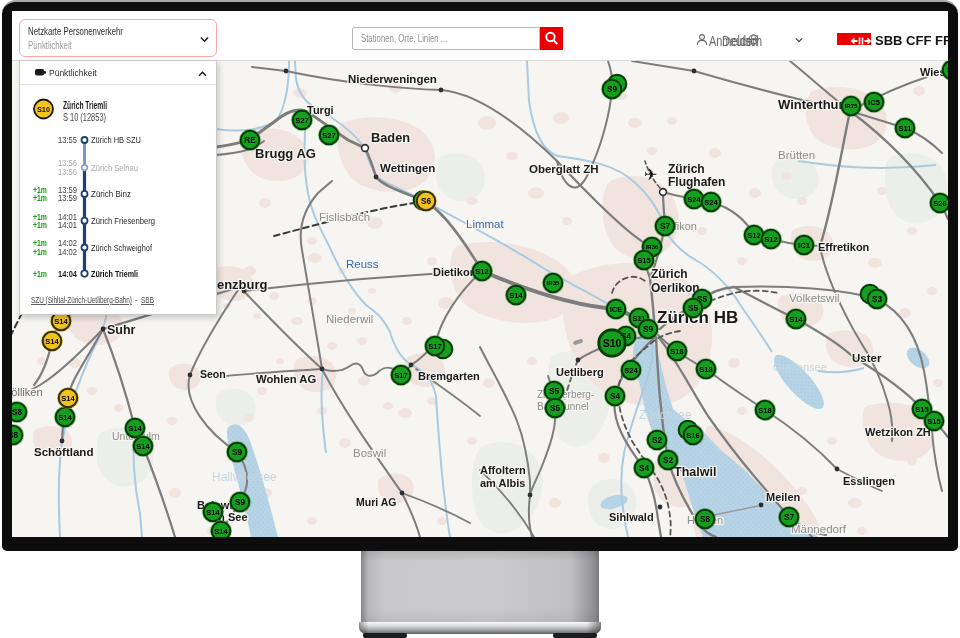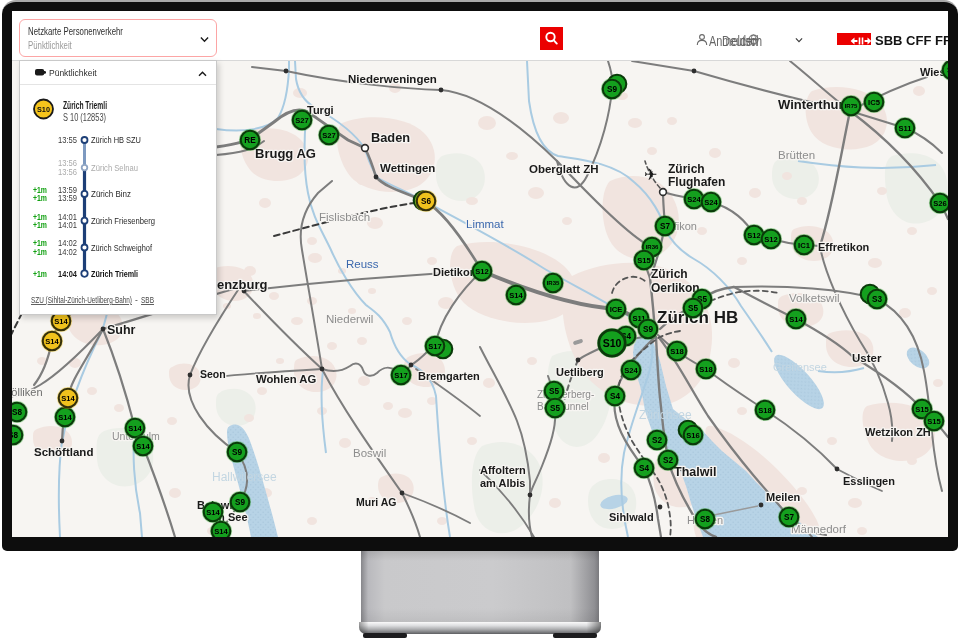--- a/index.html
+++ b/index.html
@@ -469,20 +469,23 @@
         <circle cx="40" cy="280" r="9.3" fill="#f0c21d" stroke="#35300a" stroke-width="2.1"></circle>
         <text x="40" y="282.736" font-size="7.6" font-weight="bold" text-anchor="middle" fill="#000">S14</text>
         <circle cx="56" cy="337" r="11.100000000000001" fill="rgba(235,195,30,0.45)"></circle>
         <circle cx="56" cy="337" r="9.3" fill="#f0c21d" stroke="#35300a" stroke-width="2.1"></circle>
         <text x="56" y="339.736" font-size="7.6" font-weight="bold" text-anchor="middle" fill="#000">S14</text>
         <circle cx="600" cy="282" r="15.0" fill="rgba(40,165,40,0.40)"></circle>
         <circle cx="600" cy="282" r="13.2" fill="#14a01e" stroke="#0a3a0a" stroke-width="2.8"></circle>
         <text x="600" y="285.78" font-size="10.5" font-weight="bold" text-anchor="middle" fill="#000">S10</text>
       </svg></div>
   <div id="topbar">
+    <div id="searchbox">
+        <span><span class="cx">Stationen, Orte, Linien ...</span></span>
+      </div>
     <div id="searchbtn"><svg width="23" height="23" viewBox="0 0 23 23">
           <circle cx="10.5" cy="10" r="4.2" fill="none" stroke="#fff" stroke-width="1.9"></circle>
           <line x1="13.6" y1="13.2" x2="16.8" y2="16.6" stroke="#fff" stroke-width="1.9" stroke-linecap="round"></line>
         </svg></div>
     <svg style="position:absolute;left:684px;top:22px" width="12" height="13" viewBox="0 0 12 13">
         <circle cx="6" cy="4" r="2.4" fill="none" stroke="#6a6a6a" stroke-width="1.1"></circle>
         <path d="M1.3,12 C1.3,9 3.3,7.4 6,7.4 C8.7,7.4 10.7,9 10.7,12" fill="none" stroke="#6a6a6a" stroke-width="1.1"></path>
       </svg>
     <span class="hright" style="left:697px"><span class="cx">Anmelden</span></span>
     <svg style="position:absolute;left:736px;top:23px" width="11" height="11" viewBox="0 0 12 12">

